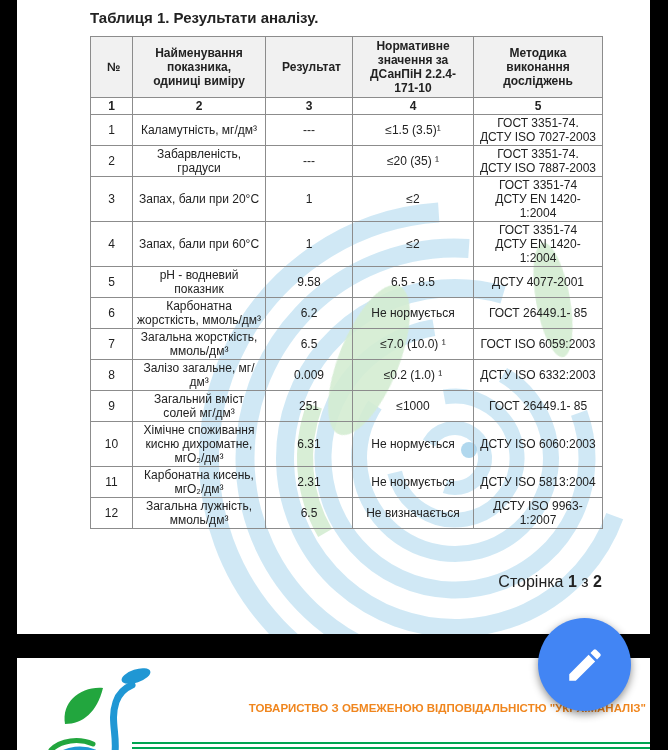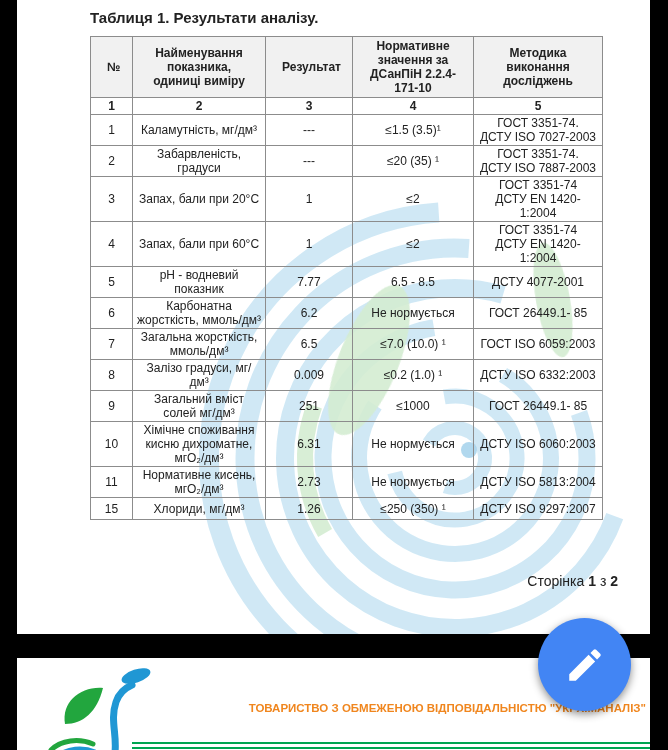--- a/index.html
+++ b/index.html
@@ -30,21 +30,21 @@
     border:1px solid var(--border-gray);
     font-size:12px;line-height:14px;vertical-align:middle;
     text-align:center;background:transparent;}
   table.results thead th{background:var(--hdr-bg);font-weight:bold;height:58px;padding:2px 16px;}
   tr.colnums td{height:17px;font-weight:bold;}
   tbody td{height:22px;padding:1px 4px;}
   td.c-name{text-align:left;}
   td.c-method{text-align:left;white-space:pre-line;}
   td.c-norm, td.c-res, td.c-num{text-align:center;}
 
-  .page-indicator{position:absolute;right:32px;top:573px;font-size:14px;z-index:2;}
+  .page-indicator{position:absolute;right:48px;top:573px;font-size:16px;z-index:2;}
   .page-indicator .b{font-weight:bold;}
 
   
   .page2{position:absolute;left:17px;top:658px;width:633px;height:92px;background:#fff;overflow:hidden;}
   .company{position:absolute;right:4px;top:40px;text-align:right;
     color:var(--accent-orange);font-weight:bold;font-size:11.5px;line-height:21px;z-index:1;}
   .green-rule{position:absolute;left:115px;right:0;top:84px;height:7px;
     border-top:2px solid var(--brand-green);border-bottom:2px solid var(--brand-green);}
   .logo{position:absolute;left:20px;top:4px;}
 
@@ -134,72 +134,72 @@
     <td class="c-num">4</td>
     <td class="c-name">Запах, бали при 60°С</td>
     <td class="c-res">1</td>
     <td class="c-norm">≤2</td>
     <td class="c-method">ГОСТ 3351-74
 ДСТУ EN 1420-1:2004</td>
   </tr>
           <tr>
     <td class="c-num">5</td>
     <td class="c-name">рН - водневий показник</td>
-    <td class="c-res">7.77</td>
+    <td class="c-res">9.58</td>
     <td class="c-norm">6.5 - 8.5</td>
     <td class="c-method">ДСТУ 4077-2001</td>
   </tr>
           <tr>
     <td class="c-num">6</td>
     <td class="c-name">Карбонатна жорсткість, ммоль/дм³</td>
     <td class="c-res">6.2</td>
     <td class="c-norm">Не нормується</td>
     <td class="c-method">ГОСТ 26449.1- 85</td>
   </tr>
           <tr>
     <td class="c-num">7</td>
     <td class="c-name">Загальна жорсткість, ммоль/дм³</td>
     <td class="c-res">6.5</td>
     <td class="c-norm">≤7.0 (10.0) ¹</td>
     <td class="c-method">ГОСТ ISO 6059:2003</td>
   </tr>
           <tr>
     <td class="c-num">8</td>
-    <td class="c-name">Залізо градуси, мг/дм³</td>
+    <td class="c-name">Залізо загальне, мг/дм³</td>
     <td class="c-res">0.009</td>
     <td class="c-norm">≤0.2 (1.0) ¹</td>
     <td class="c-method">ДСТУ ISO 6332:2003</td>
   </tr>
           <tr>
     <td class="c-num">9</td>
     <td class="c-name">Загальний вміст солей мг/дм³</td>
     <td class="c-res">251</td>
     <td class="c-norm">≤1000</td>
     <td class="c-method">ГОСТ 26449.1- 85</td>
   </tr>
           <tr>
     <td class="c-num">10</td>
     <td class="c-name">Хімічне споживання кисню дихроматне, мгО₂/дм³</td>
     <td class="c-res">6.31</td>
     <td class="c-norm">Не нормується</td>
     <td class="c-method">ДСТУ ISO 6060:2003</td>
   </tr>
           <tr>
     <td class="c-num">11</td>
-    <td class="c-name">Нормативне кисень, мгО₂/дм³</td>
-    <td class="c-res">2.73</td>
+    <td class="c-name">Карбонатна кисень, мгО₂/дм³</td>
+    <td class="c-res">2.31</td>
     <td class="c-norm">Не нормується</td>
     <td class="c-method">ДСТУ ISO 5813:2004</td>
   </tr>
           <tr>
-    <td class="c-num">15</td>
-    <td class="c-name">Хлориди, мг/дм³</td>
-    <td class="c-res">1.26</td>
-    <td class="c-norm">≤250 (350) ¹</td>
-    <td class="c-method">ДСТУ ISO 9297:2007</td>
+    <td class="c-num">12</td>
+    <td class="c-name">Загальна лужність, ммоль/дм³</td>
+    <td class="c-res">6.5</td>
+    <td class="c-norm">Не визначається</td>
+    <td class="c-method">ДСТУ ISO 9963-1:2007</td>
   </tr>
         </tbody>
     </table>
 
     <div class="page-indicator">
       <span>Сторінка</span>
       <span class="b">1</span>
       <span>з</span>
       <span class="b">2</span>
     </div>

